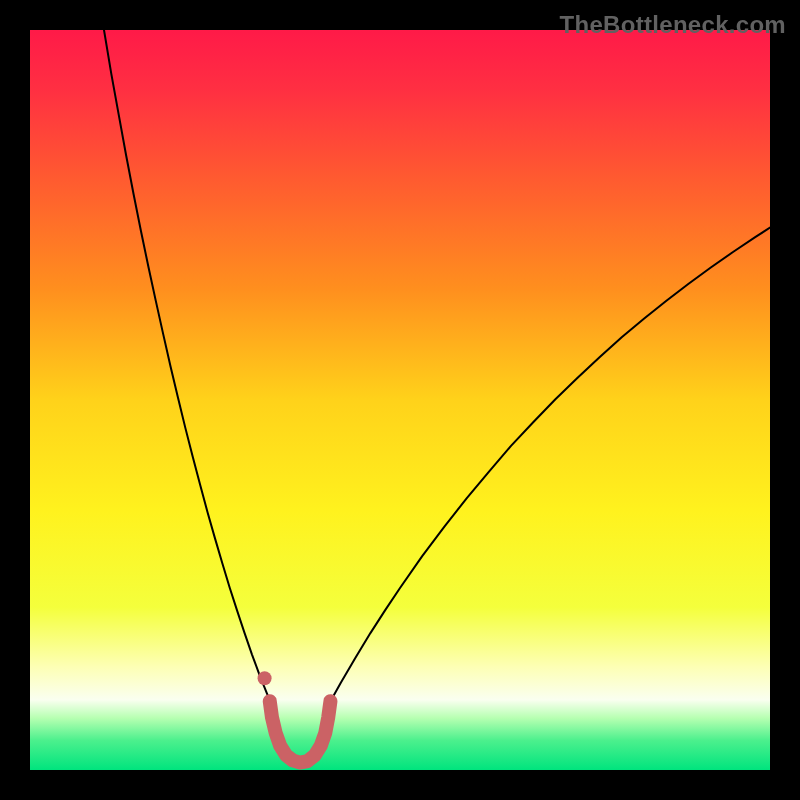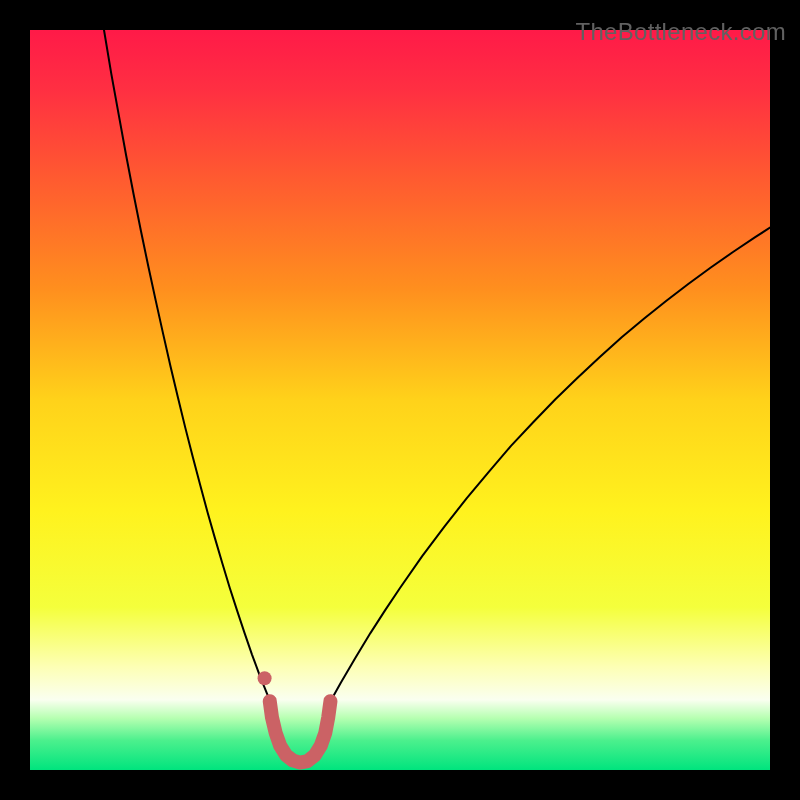--- a/index.html
+++ b/index.html
@@ -21,25 +21,25 @@
   }
   .plot {
     position: absolute;
     left: 0;
     top: 0;
     width: 740px;
     height: 740px;
   }
   .watermark {
     position: absolute;
-    top: 18px;
+    top: 11px;
     right: 14px;
     color: #616161;
     font-size: 24px;
-    font-weight: 400;
+    font-weight: 700;
     letter-spacing: 0.3px;
   }
 </style>
 </head>
 <body>
 
 <div class="frame">
   <svg class="plot" viewBox="0 0 740 740" preserveAspectRatio="none">
     <defs>
       <linearGradient id="bg-grad" x1="0" y1="0" x2="0" y2="1">

